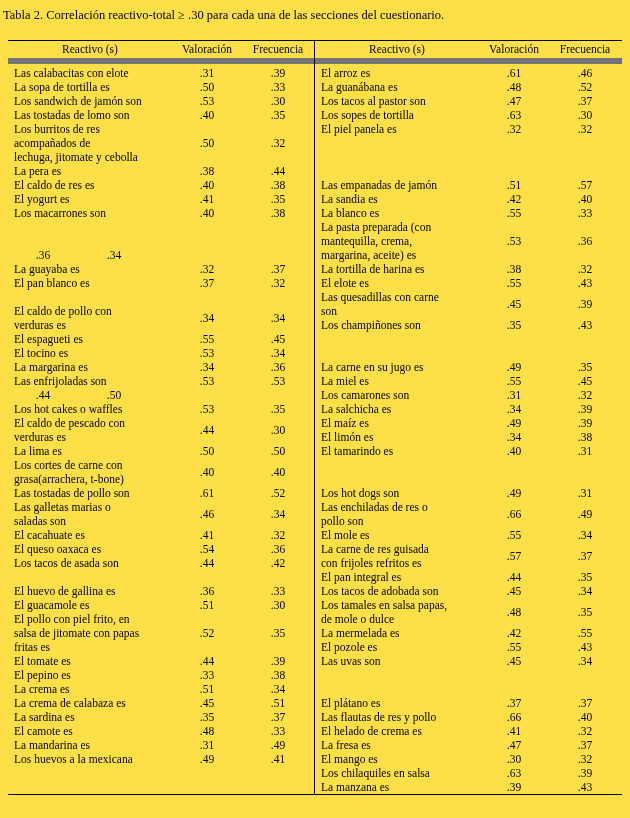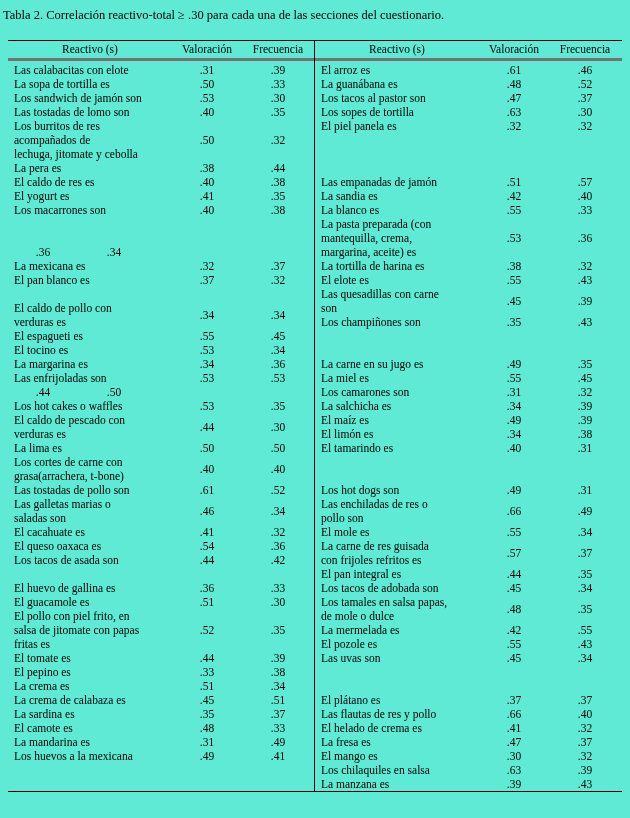--- a/index.html
+++ b/index.html
@@ -1,20 +1,20 @@
 <!DOCTYPE html>
 <html><head>
 <meta charset="utf-8">
 <style>
   html,body { margin:0; padding:0; background:#e8e8e8; }
   .page {
     position:relative;
     width:630px; height:818px;
     margin:0 auto;
-    background:#5eead4;
+    background:#fde047;
     color:#000000;
     font-family:"Liberation Serif", serif;
     overflow:hidden;
     box-sizing:border-box;
   }
   .title {
     font-size:12.5px;
     padding:8px 6px 0 3px;
     line-height:15px;
   }
@@ -22,21 +22,21 @@
     margin:17px 8px 0 8px;
     border-top:1px solid #000;
     border-bottom:1px solid #000;
     display:flex;
     align-items:stretch;
   }
   .half { width:50%; box-sizing:border-box; }
   .half-left { border-right:1px solid #000; }
   .hdr {
     display:flex;
-    border-bottom:3px solid #737373;
+    border-bottom:6px solid #737373;
     font-size:11.5px;
     padding:2px 0 3px 0;
   }
   .h-r { width:164px; text-align:center; }
   .h-v { width:70px;  text-align:center;font-family:Liberation Serif, serif; }
   .h-f { width:72px;  text-align:center; }
   .rows { padding-top:2px; }
   .row {
     display:flex;
     align-items:center;
@@ -111,21 +111,21 @@
             <div class="cell-v">.40</div>
             <div class="cell-f">.38</div>
           </div>
           <div class="spacer"></div>
           <div class="spacer"></div>
           <div class="row">
             <div class="cell-v">.36</div>
             <div class="cell-f">.34</div>
           </div>
           <div class="row">
-            <div class="cell-r">La mexicana es</div>
+            <div class="cell-r">La guayaba es</div>
             <div class="cell-v">.32</div>
             <div class="cell-f">.37</div>
           </div>
           <div class="row">
             <div class="cell-r">El pan blanco es</div>
             <div class="cell-v">.37</div>
             <div class="cell-f">.32</div>
           </div>
           <div class="spacer"></div>
           <div class="row">

